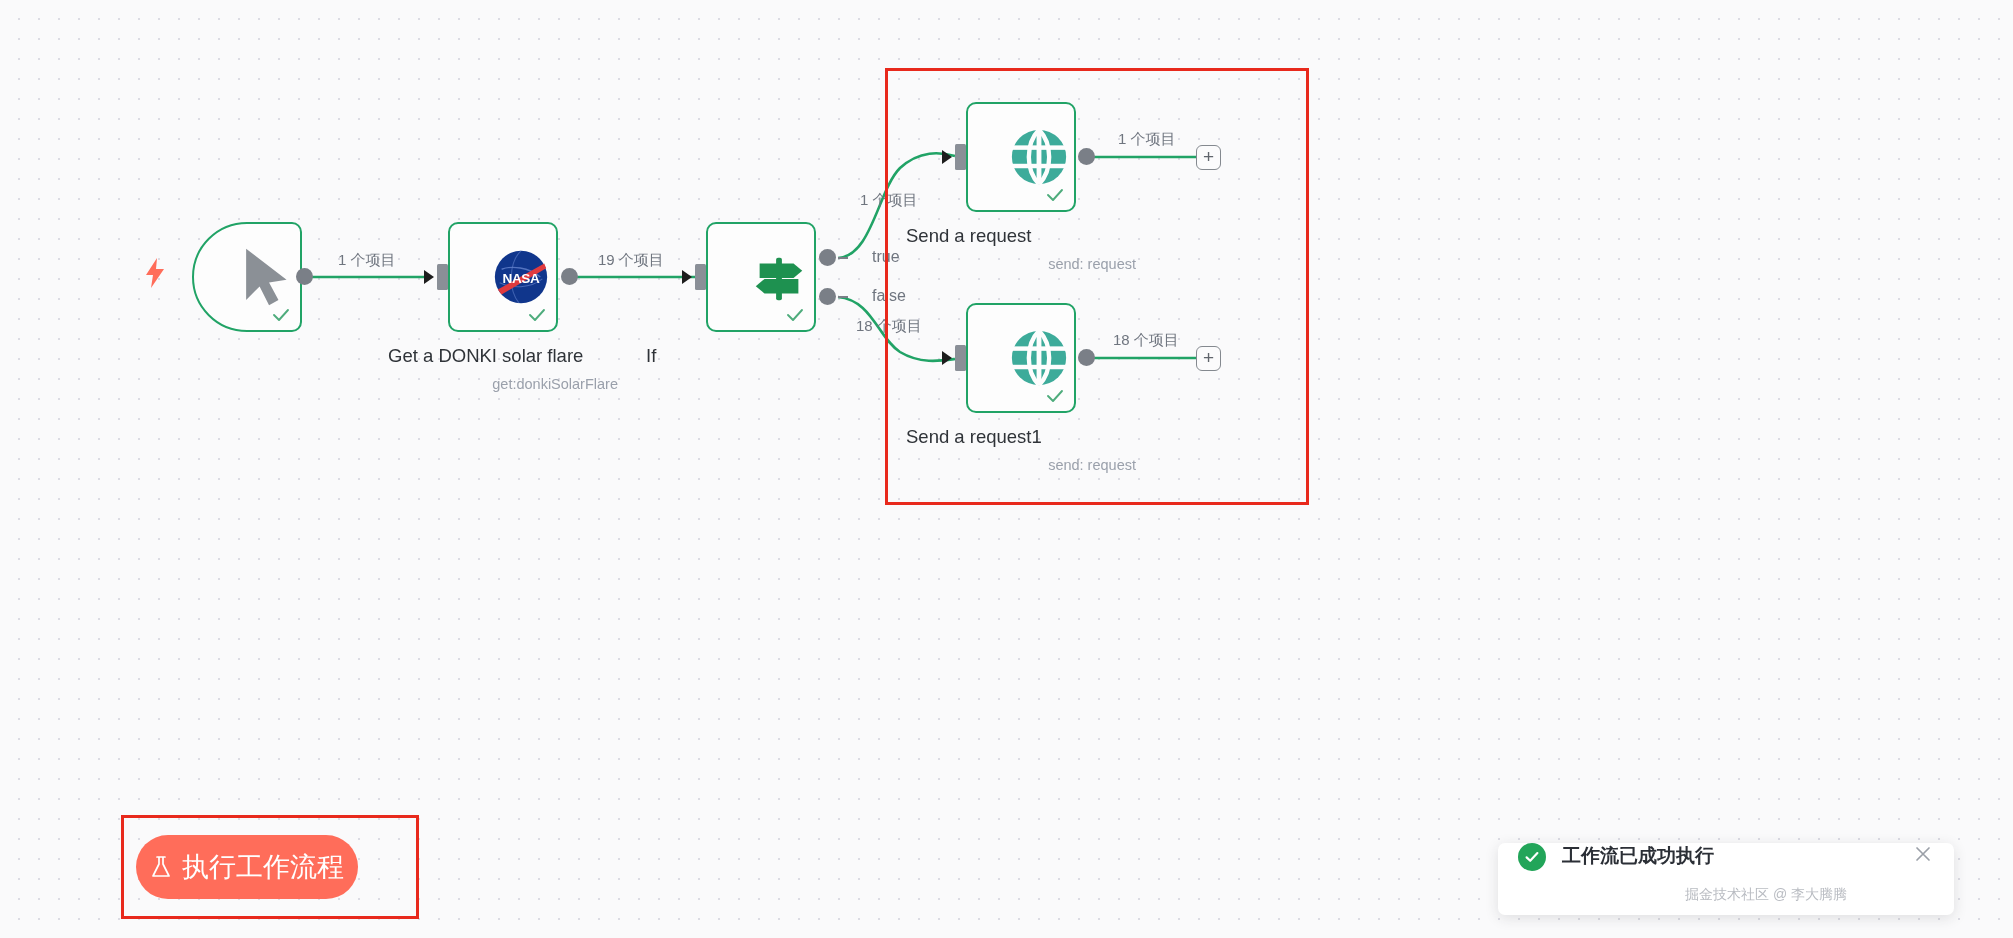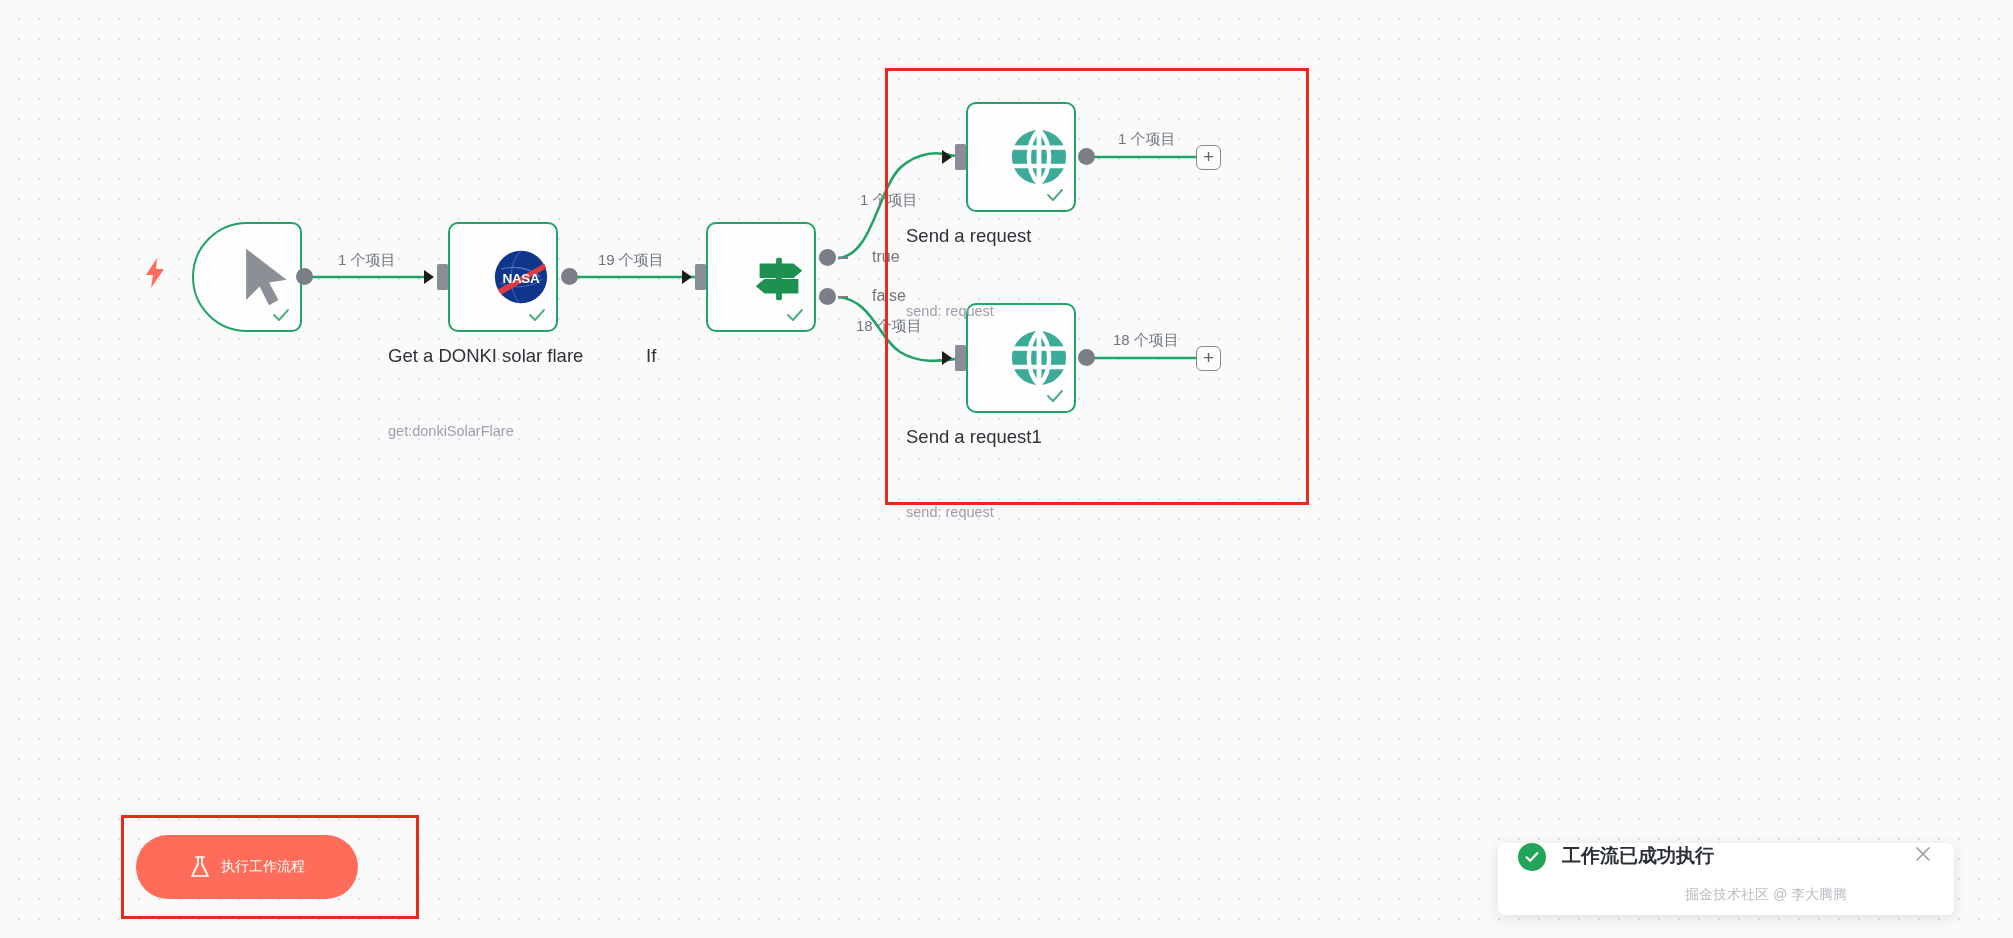--- a/index.html
+++ b/index.html
@@ -47,25 +47,24 @@
     width: 230px;
     text-align: left;
     font-size: 18.5px;
     color: #2f3338;
     line-height: 1.28;
     z-index: 6;
   }
   .node-sub {
     position: absolute;
     width: 230px;
-    text-align: left;
+    text-align: right;
     font-size: 14.5px;
     color: #9aa0ab;
     z-index: 6;
-    margin-top: 47px;
   }
 
   
   .icn { width: 62px; height: 62px; display:block; }
   .icn.cursor { width: 56px; height: 62px; }
 
   
   .port-dot {
     position: absolute;
     width: 17px; height: 17px;
@@ -130,21 +129,21 @@
   
   #exec-wrap { position: absolute; left: 121px; top: 815px; width: 298px; height: 104px; }
   #exec-btn {
     position: absolute;
     left: 15px; top: 20px;
     width: 222px; height: 64px;
     background: #ff6d5a;
     border: none;
     border-radius: 32px;
     color: #ffffff;
-    font-size: 14px;
+    font-size: 27px;
     font-family: "Liberation Sans", sans-serif;
     display: flex; align-items: center; justify-content: center;
     gap: 10px;
     cursor: pointer;
   }
   #exec-btn .flask { width: 22px; height: 24px; }
 
   
   #toast {
     position: absolute;

